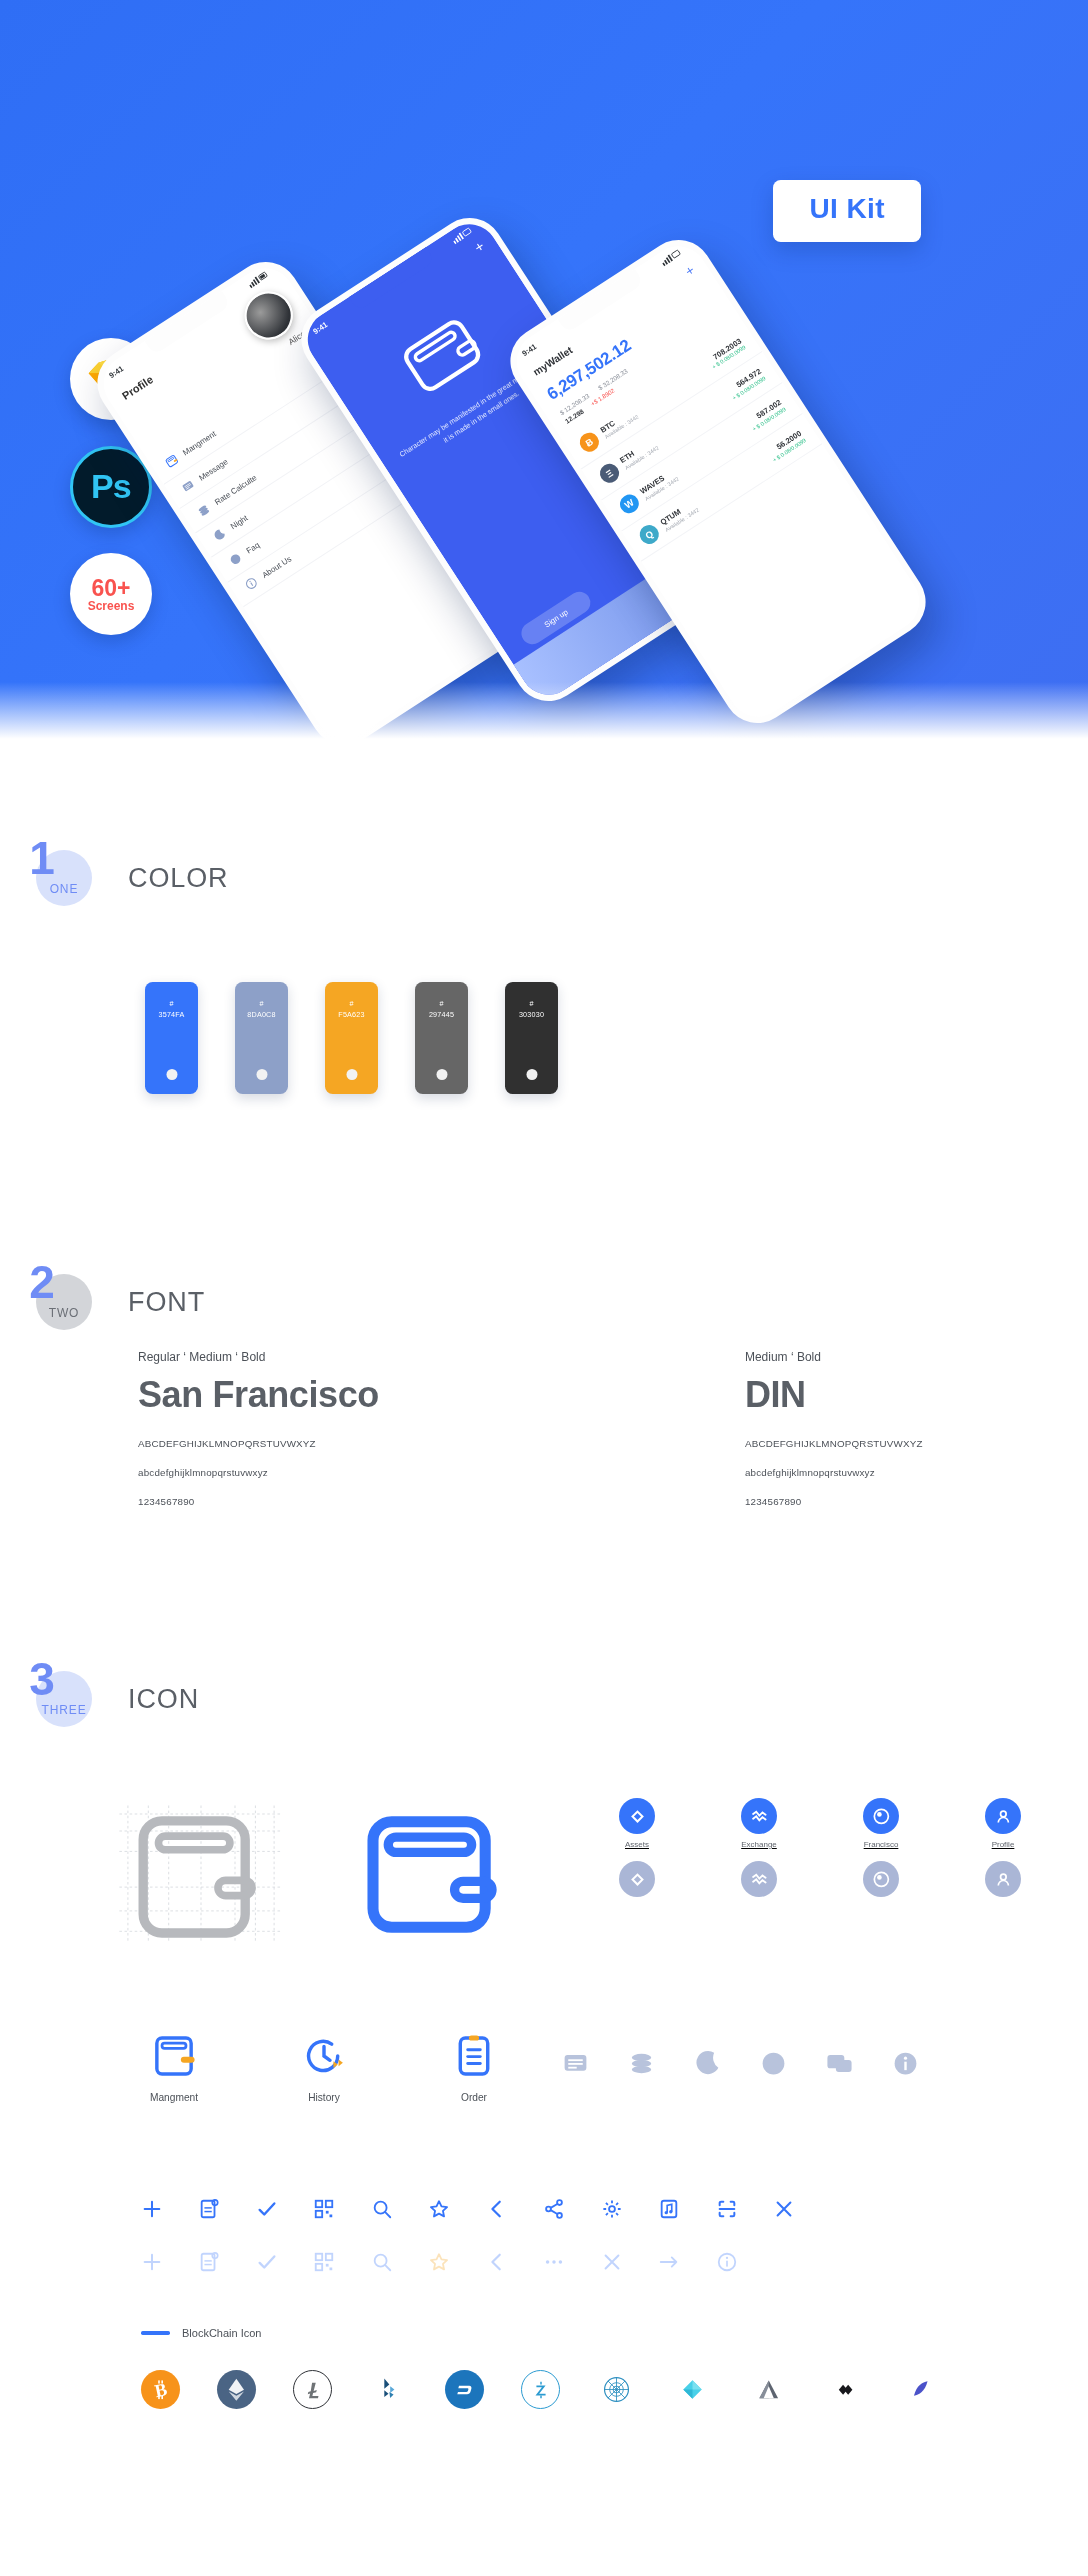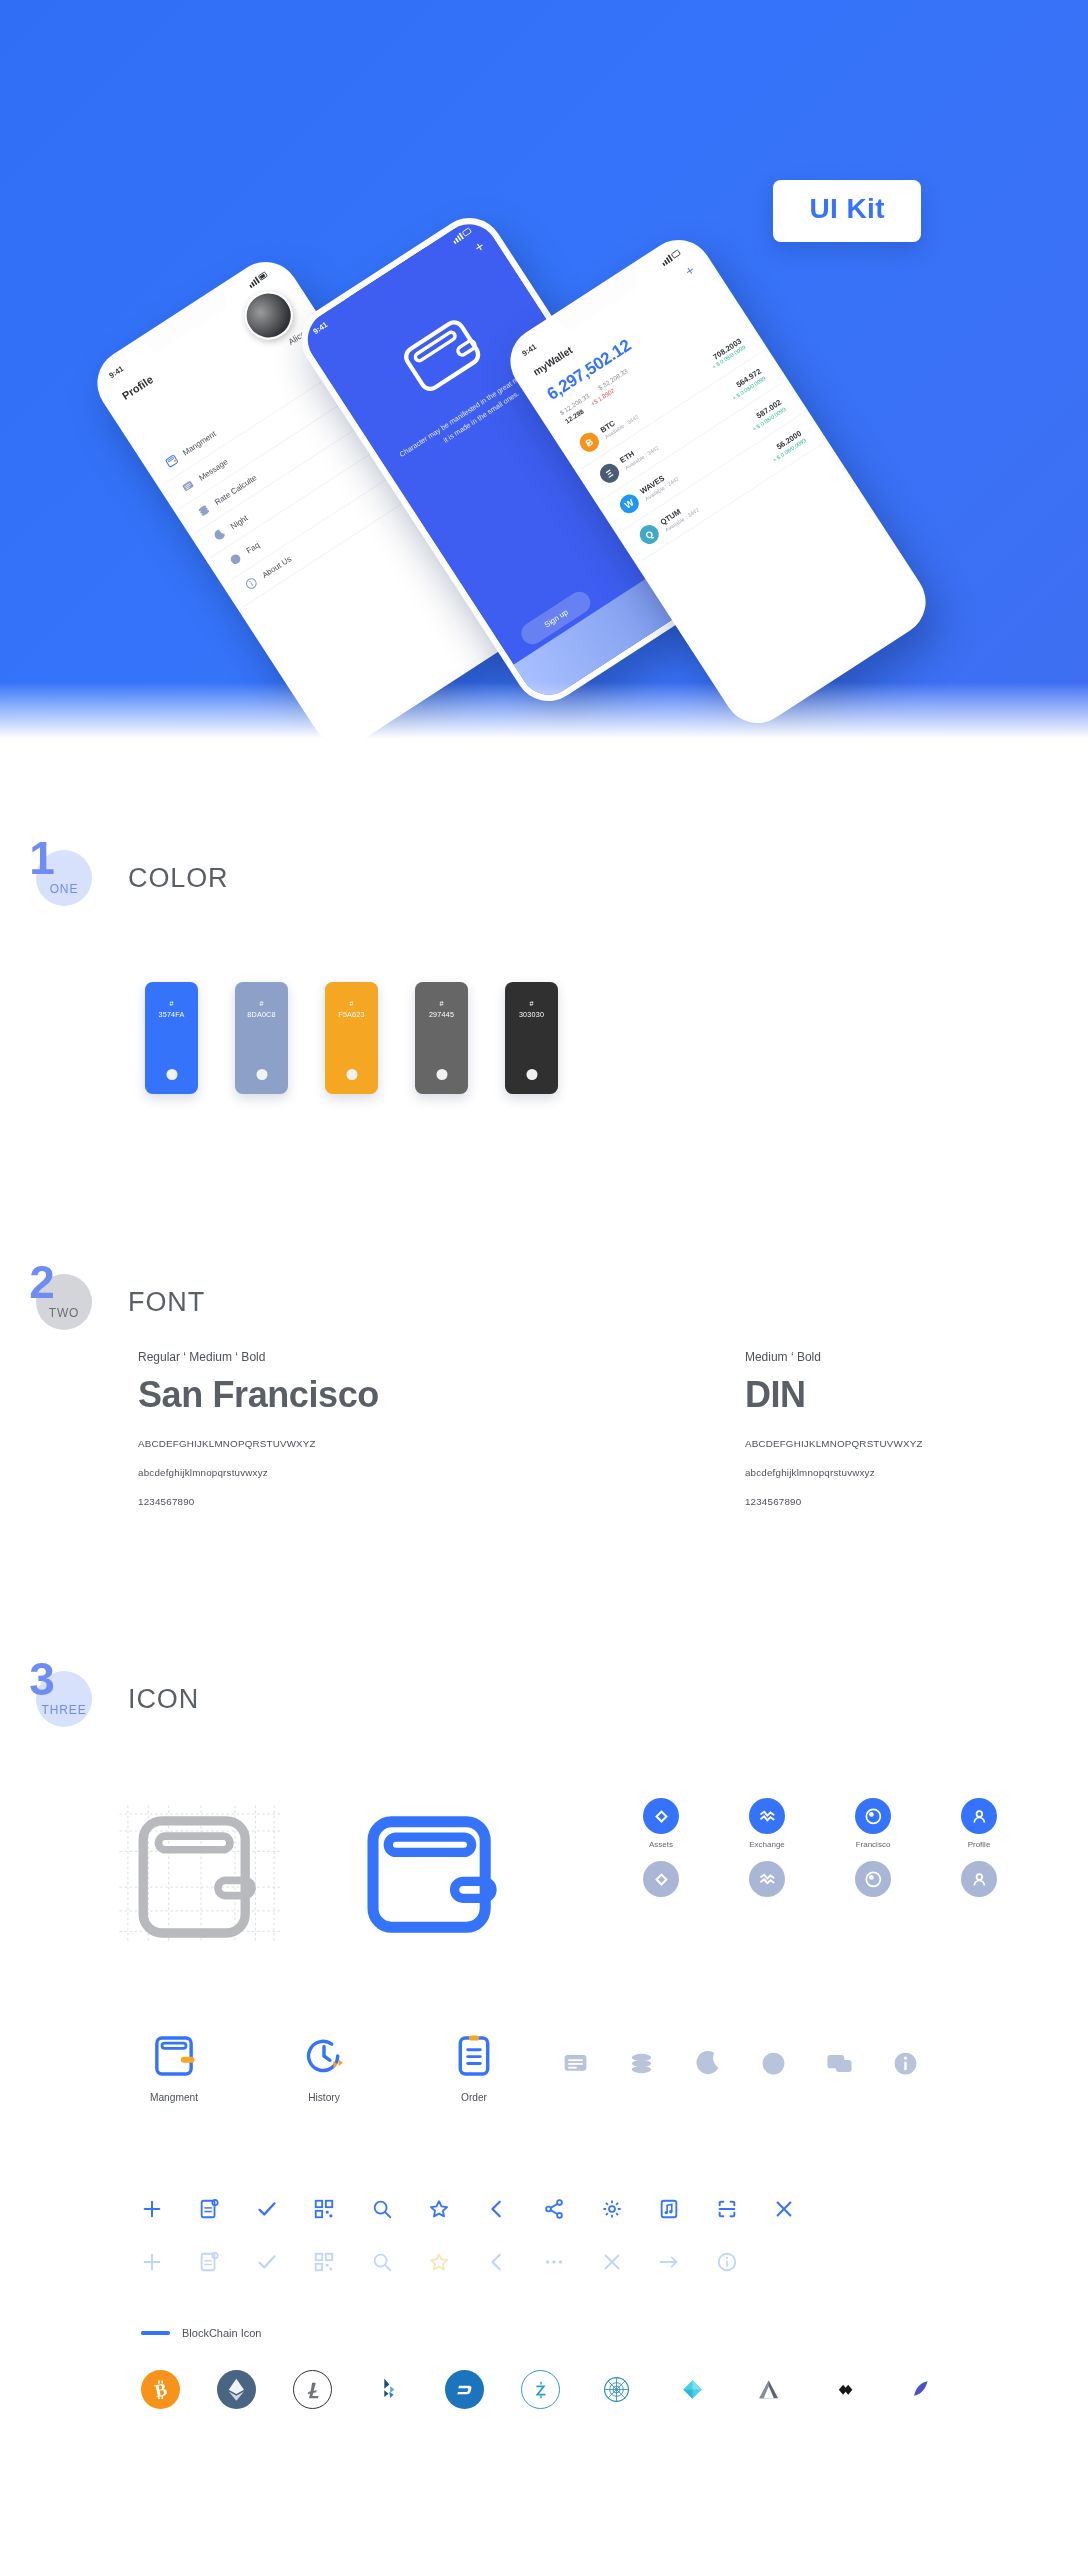--- a/index.html
+++ b/index.html
@@ -178,21 +178,21 @@
   
   .font-cols { position:absolute; left:138px; top:1350px; width:833px; display:flex; gap:366px; }
   .f-weights { font-size:12px; color:#4c5158; }
   .f-name { font-size:36px; font-weight:700; color:#5a5f66; margin-top:10.2px; letter-spacing:-0.4px; }
   .f-spec { font-size:9.8px; color:#4c5158; margin-top:22px; letter-spacing:0.2px; }
   .f-spec + .f-spec { margin-top:18px; }
 
   
   .wallet-grid { position:absolute; left:116px; top:1802px; }
   .wallet-blue { position:absolute; left:366px; top:1815px; }
-  .tab-icons { position:absolute; left:632px; top:1798px; display:flex; gap:48px; }
+  .tab-icons { position:absolute; left:608px; top:1798px; display:flex; gap:64px;text-decoration:underline; }
   .tab-col { width:58px; text-align:center; }
   .tab-round {
     width:36px; height:36px; border-radius:50%; margin:0 auto;
     background:#3574FA; display:flex; align-items:center; justify-content:center;
   }
   .tab-round.pale { background:#aab6d6; margin-top:12px; }
   .tab-lbl { font-size:8px; color:#5f646c; margin-top:6px; }
 
   .feat-icons { position:absolute; left:134px; top:2032px; display:flex; gap:70px; }
   .feat-col { width:80px; text-align:center; }
@@ -217,20 +217,39 @@
 </head>
 <body>
 
 <div class="hero">
 
 
   <div class="ui-kit-badge">
     <span>UI Kit</span>
   </div>
 
+  <div class="badge-col">
+    <div class="badge">
+      <svg class="sketch-d" viewBox="0 0 60 54">
+        <polygon points="30,2 14,7 2,20 30,52 58,20 46,7" fill="#fdad00"></polygon>
+        <polygon points="30,2 14,7 2,20 30,20" fill="#fdd231"></polygon>
+        <polygon points="30,2 46,7 58,20 30,20" fill="#fdad00"></polygon>
+        <polygon points="2,20 30,20 30,52" fill="#fea900"></polygon>
+        <polygon points="58,20 30,20 30,52" fill="#feb200"></polygon>
+        <polygon points="14,7 30,20 46,7 30,2" fill="#fedb41"></polygon>
+      </svg>
+    </div>
+    <div class="badge ps">
+      <span>Ps</span>
+    </div>
+    <div class="badge screens">
+      <span class="n">60+</span>
+      <span class="t">Screens</span>
+    </div>
+  </div>
 
   <div class="phones">
 
     <div class="phone" id="phoneA">
       <div class="scr">
         <div class="notch"></div>
         <div class="sbar">
           <span>9:41</span>
           <svg width="22" height="8.5" viewBox="0 0 26 10">
             <rect x="0" y="5" width="2" height="4" fill="#2e3338"></rect>

